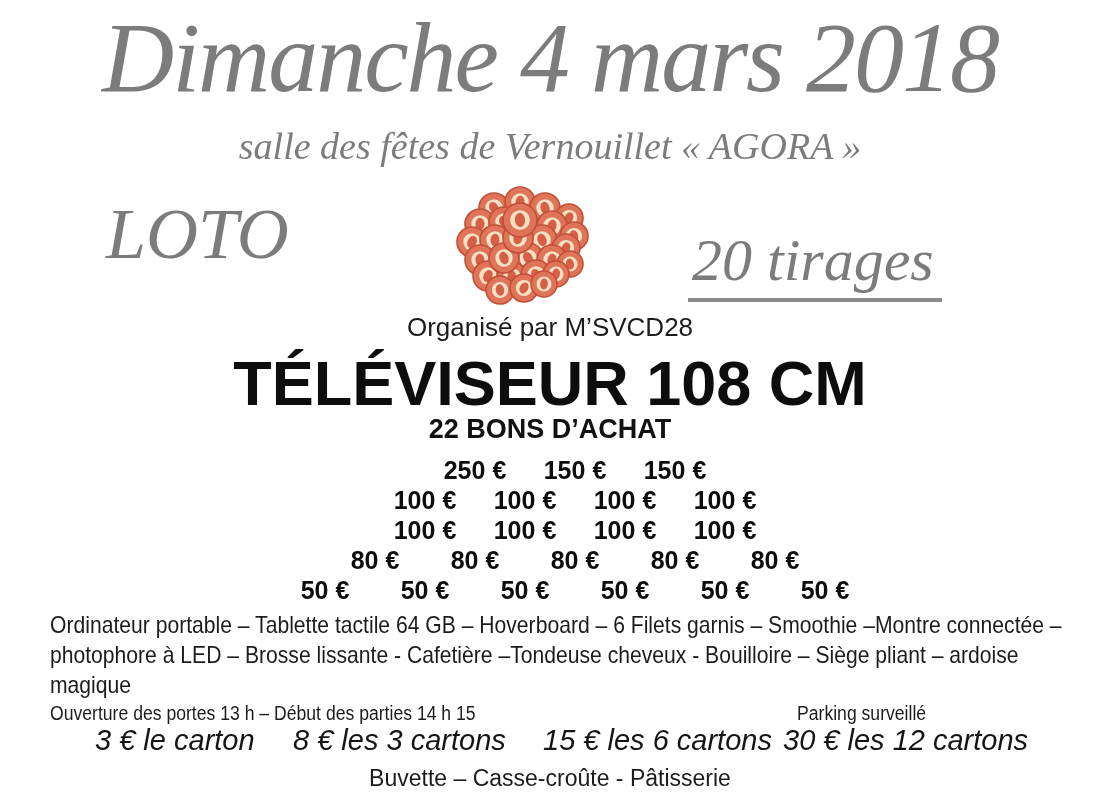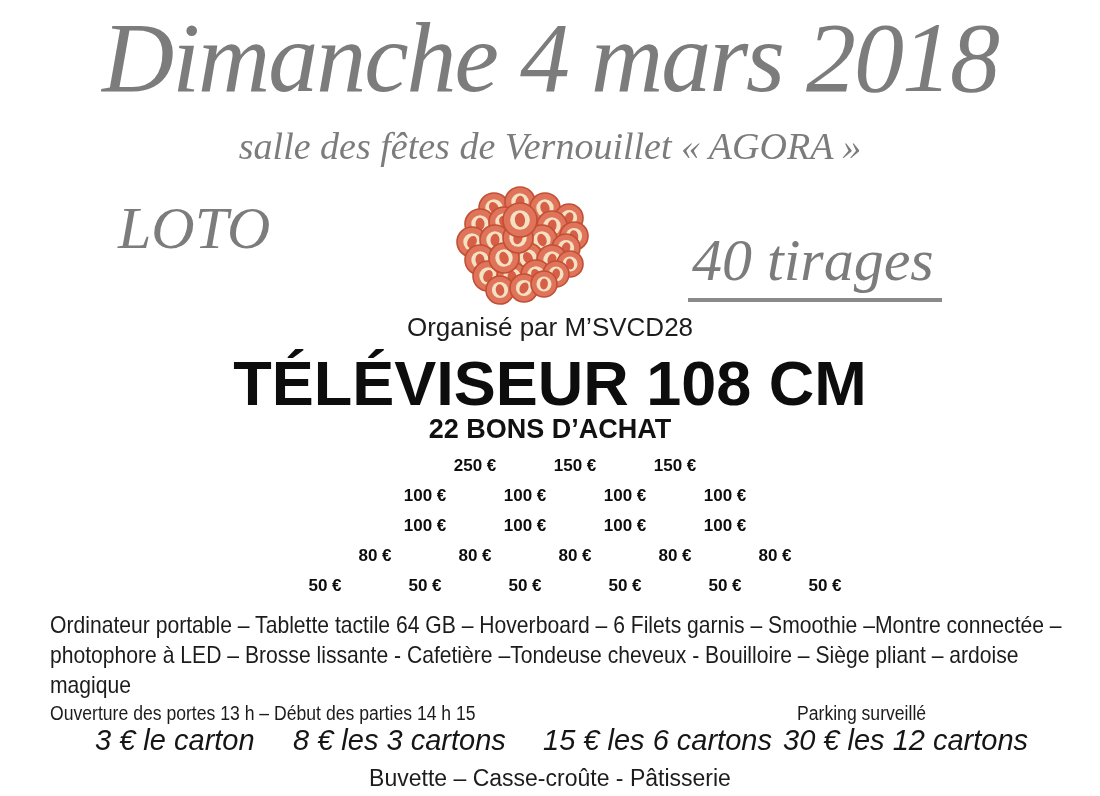--- a/index.html
+++ b/index.html
@@ -10,31 +10,31 @@
   .serif-gray {
     font-family: "Liberation Serif", "DejaVu Serif", serif;
     font-style: italic;
     color: #7c7c7c;
   }
   .abs { position: absolute; white-space: nowrap; }
   .centered { left: 0; width: 1100px; text-align: center; }
 
   .date-title   { top: 8px;  font-size: 100px; line-height: 1.0; letter-spacing: -2px; }
   .venue        { top: 124px; font-size: 38px; }
-  .loto-word    { top: 198px; left: 118px; font-size: 60px; line-height: 1.0; }
+  .loto-word    { top: 198px; left: 106px; font-size: 72px; line-height: 1.0; }
   .draws        { top: 230px; left: 688px; font-size: 60px; line-height: 1.0;
                   border-bottom: 4px solid #8a8a8a; padding: 0 8px 8px 4px; }
 
   .organizer    { top: 312px; font-size: 26px; color: #1c1c1c; text-align: center; }
   .main-prize   { top: 347px; font-size: 63px; font-weight: bold; color: #0d0d0d; letter-spacing: 0px; }
   .vouchers-t   { top: 414px; font-size: 27px; font-weight: bold; color: #111; }
 
   .pyramid { position: absolute; top: 456px; left: 0; width: 1100px; transform: translateX(25px); }
   .prow { display: flex; justify-content: center; height: 30px; }
-  .prow span { width: 100px; text-align: center; font-weight: bold; font-size: 17px; color: #0d0d0d; }
+  .prow span { width: 100px; text-align: center; font-weight: bold; font-size: 25px; color: #0d0d0d; }
 
   .cond { display: inline-block; transform: scaleX(0.88); transform-origin: 0 50%; white-space: nowrap; }
   .para {
     position: absolute; top: 610px; left: 50px; width: 1180px;
     transform: scaleX(0.88); transform-origin: 0 0;
     font-size: 24px; line-height: 30px; color: #1c1c1c; white-space: normal;
   }
 
   .info-sm { font-size: 20px; color: #1c1c1c; }
   .schedule { top: 702px; left: 50px; }
@@ -186,21 +186,21 @@
         <circle cx="86" cy="60" r="8.7" fill="#f3e2c2"></circle>
         <ellipse cx="86" cy="60" rx="4.5" ry="6.3" fill="#cf3d28" opacity="0.8" transform="rotate(18 86 60)"></ellipse>
       </g>
       <g>
         <circle cx="88" cy="42" r="17" fill="#e0745a" stroke="#c14f36" stroke-width="1.6"></circle>
         <circle cx="88" cy="42" r="9.86" fill="#f3e2c2"></circle>
         <ellipse cx="88" cy="42" rx="5.1" ry="7.14" fill="#cf3d28" opacity="0.8" transform="rotate(-5 88 42)"></ellipse>
       </g>
     </svg>
 
-  <div class="abs serif-gray draws">40 tirages</div>
+  <div class="abs serif-gray draws">20 tirages</div>
 
   <div class="abs centered organizer">Organisé par M’SVCD28</div>
 
   <div class="abs centered main-prize">TÉLÉVISEUR 108 CM</div>
 
   <div class="abs centered vouchers-t">22 BONS D’ACHAT</div>
 
   <div class="pyramid">
     <div class="prow">
       <span>250 €</span>

